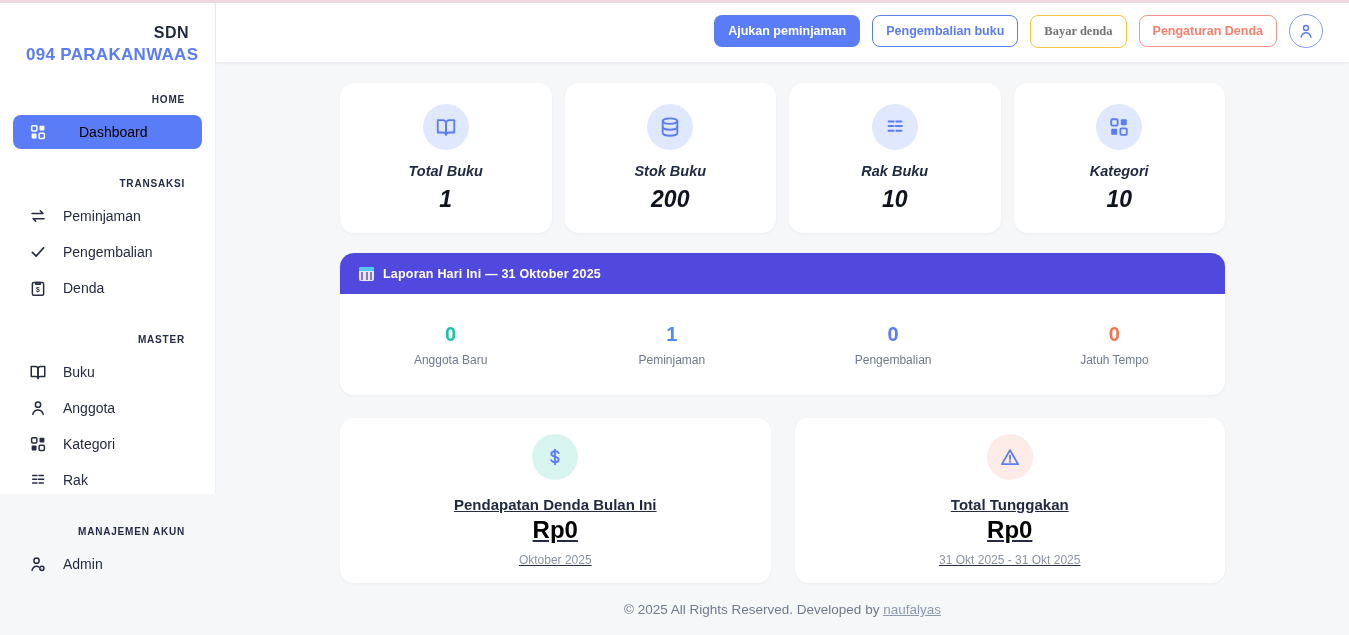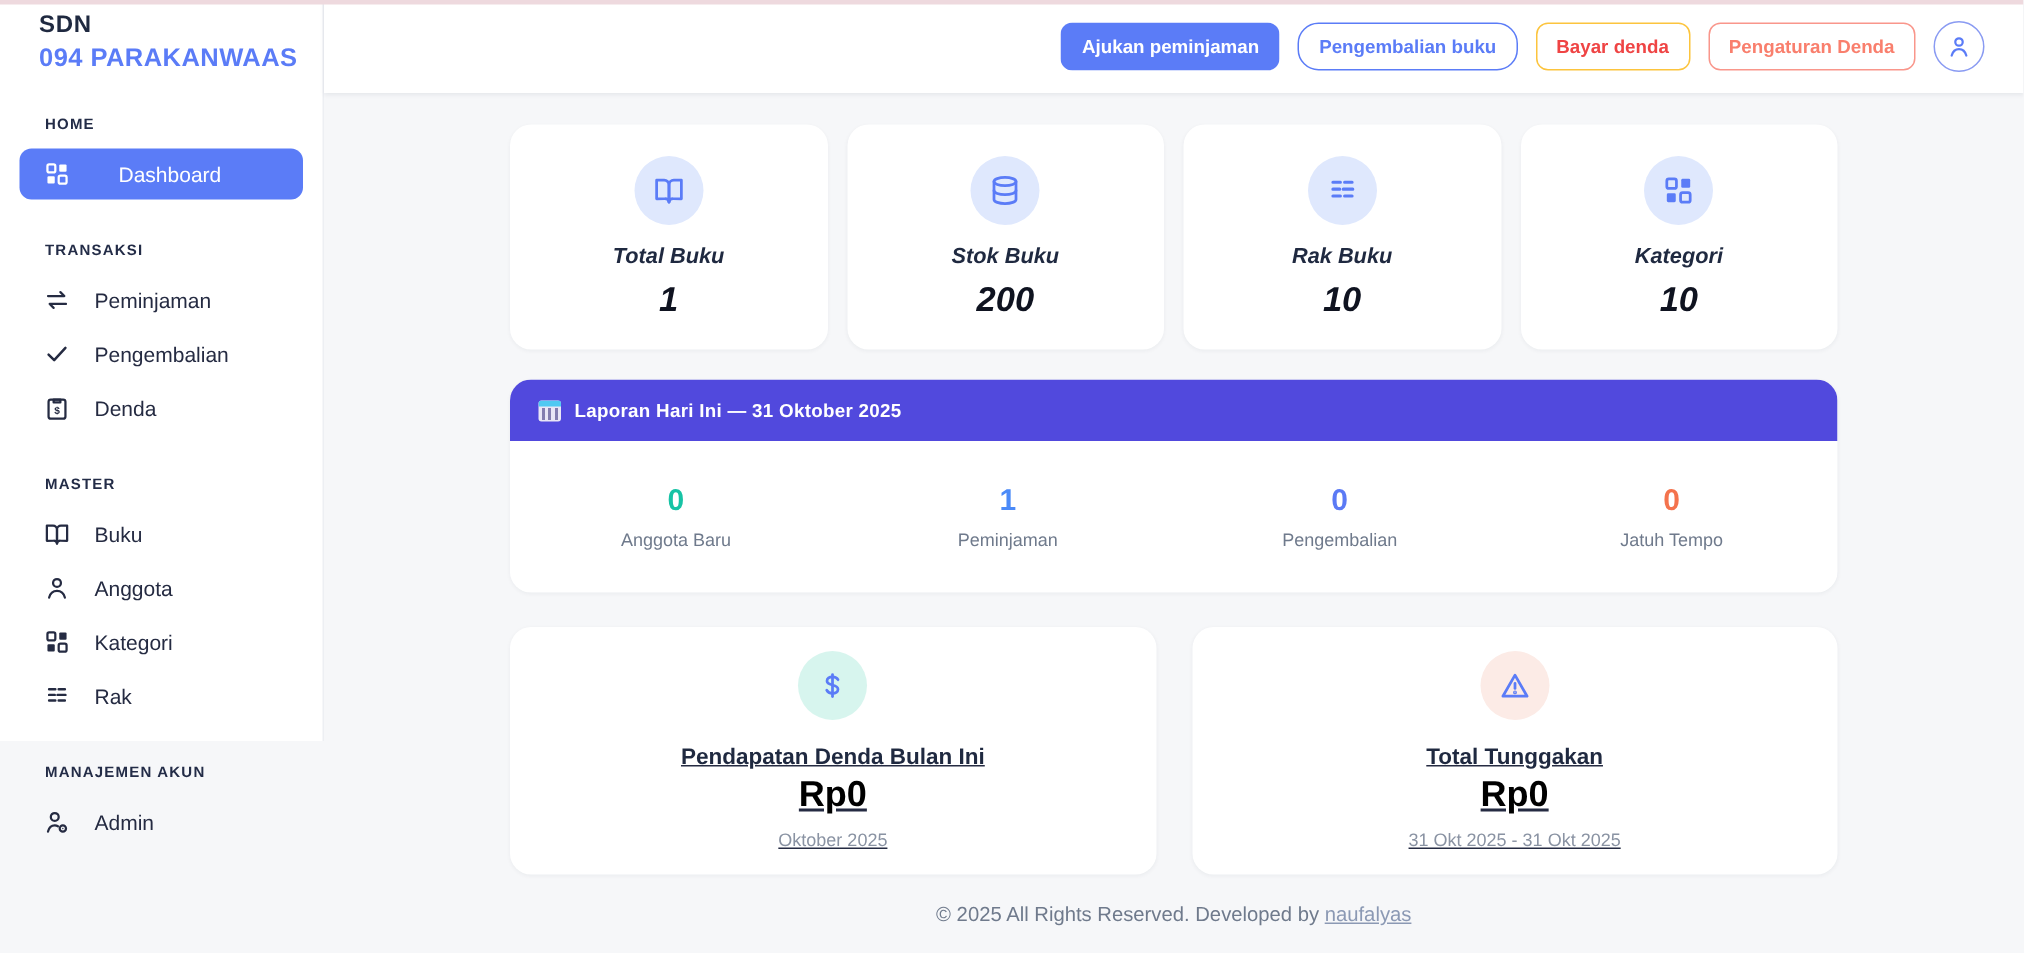--- a/index.html
+++ b/index.html
@@ -10,56 +10,56 @@
     display: flex;
     position: relative;
     color: #252b42;
   }
   .top-line { position: absolute; top: 0; left: 0; width: 1349px; height: 3px; background: #eed9de; z-index: 50; }
 
   
   .sidebar {
     width: 216px; min-width: 216px; height: 494px;
     background: #ffffff; border-right: 1px solid #edeff3;
-    padding-top: 8px; z-index: 2;
+    padding-top: 24px; z-index: 2; text-align: right;
   }
   .logo { padding: 0 26px; }
   .logo-line1 { font-size: 16px; font-weight: 700; color: #1f2940; letter-spacing: .5px; }
   .logo-line2 { font-size: 17px; font-weight: 700; color: #5b7cf7; letter-spacing: .3px; margin-top: 3px; white-space: nowrap; }
   .section-label {
     padding: 0 30px; font-size: 10px; font-weight: 700; color: #232c47;
     letter-spacing: .8px; margin-top: 29px; margin-bottom: 10px;
   }
   .nav-item {
     display: flex; align-items: center; gap: 16px;
     margin: 2px 13px; padding: 8px 16px; border-radius: 8px;
     color: #252b42; font-size: 14px; font-weight: 500; cursor: pointer;
   }
   .nav-item .nicon { width: 18px; height: 18px; display: flex; align-items: center; justify-content: center; color: #252b42; }
-  .nav-item.active { background: #5b7cf7; color: #ffffff; gap: 32px; }
+  .nav-item.active { background: #5b7cf7; color: #000000; gap: 32px; }
   .nav-item.active .nicon { color: #ffffff; }
 
   
   .right-pane { flex: 1; display: flex; flex-direction: column; height: 635px; }
   .topbar {
     height: 62px; min-height: 62px; background: #ffffff;
     display: flex; align-items: center; justify-content: flex-end;
     gap: 12px; padding-right: 26px;
     box-shadow: 0 1px 3px rgba(20,30,60,.07);
     position: relative; z-index: 3;
   }
   .btn {
     font-family: "Liberation Sans", sans-serif;
     font-size: 12.5px; font-weight: 600; padding: 8px 13px;
     border-radius: 8px; border: 1.5px solid transparent;
     background: #ffffff; cursor: pointer; white-space: nowrap;
   }
   .btn-primary      { background: #5b7cf7; color: #ffffff; }
-  .btn-outline-blue   { border-color: #5b7cf7; color: #5b7cf7; border-radius: 14px; }
-  .btn-outline-yellow { border-color: #fcc43d; color: #ef4444; }
+  .btn-outline-blue   { border-color: #5b7cf7; color: #5b7cf7; }
+  .btn-outline-yellow { border-color: #fcc43d; color: #737373; font-family: Liberation Serif, serif; }
   .btn-outline-red    { border-color: #f9968b; color: #f97f6d; }
   .avatar {
     width: 34px; height: 34px; border-radius: 50%;
     border: 1.5px solid #8a9bf2; color: #5b7cf7;
     display: flex; align-items: center; justify-content: center;
     background: #fff; cursor: pointer;
   }
 
   
   .main { flex: 1; background: #f6f7f9; padding-top: 21px; overflow: hidden; }

